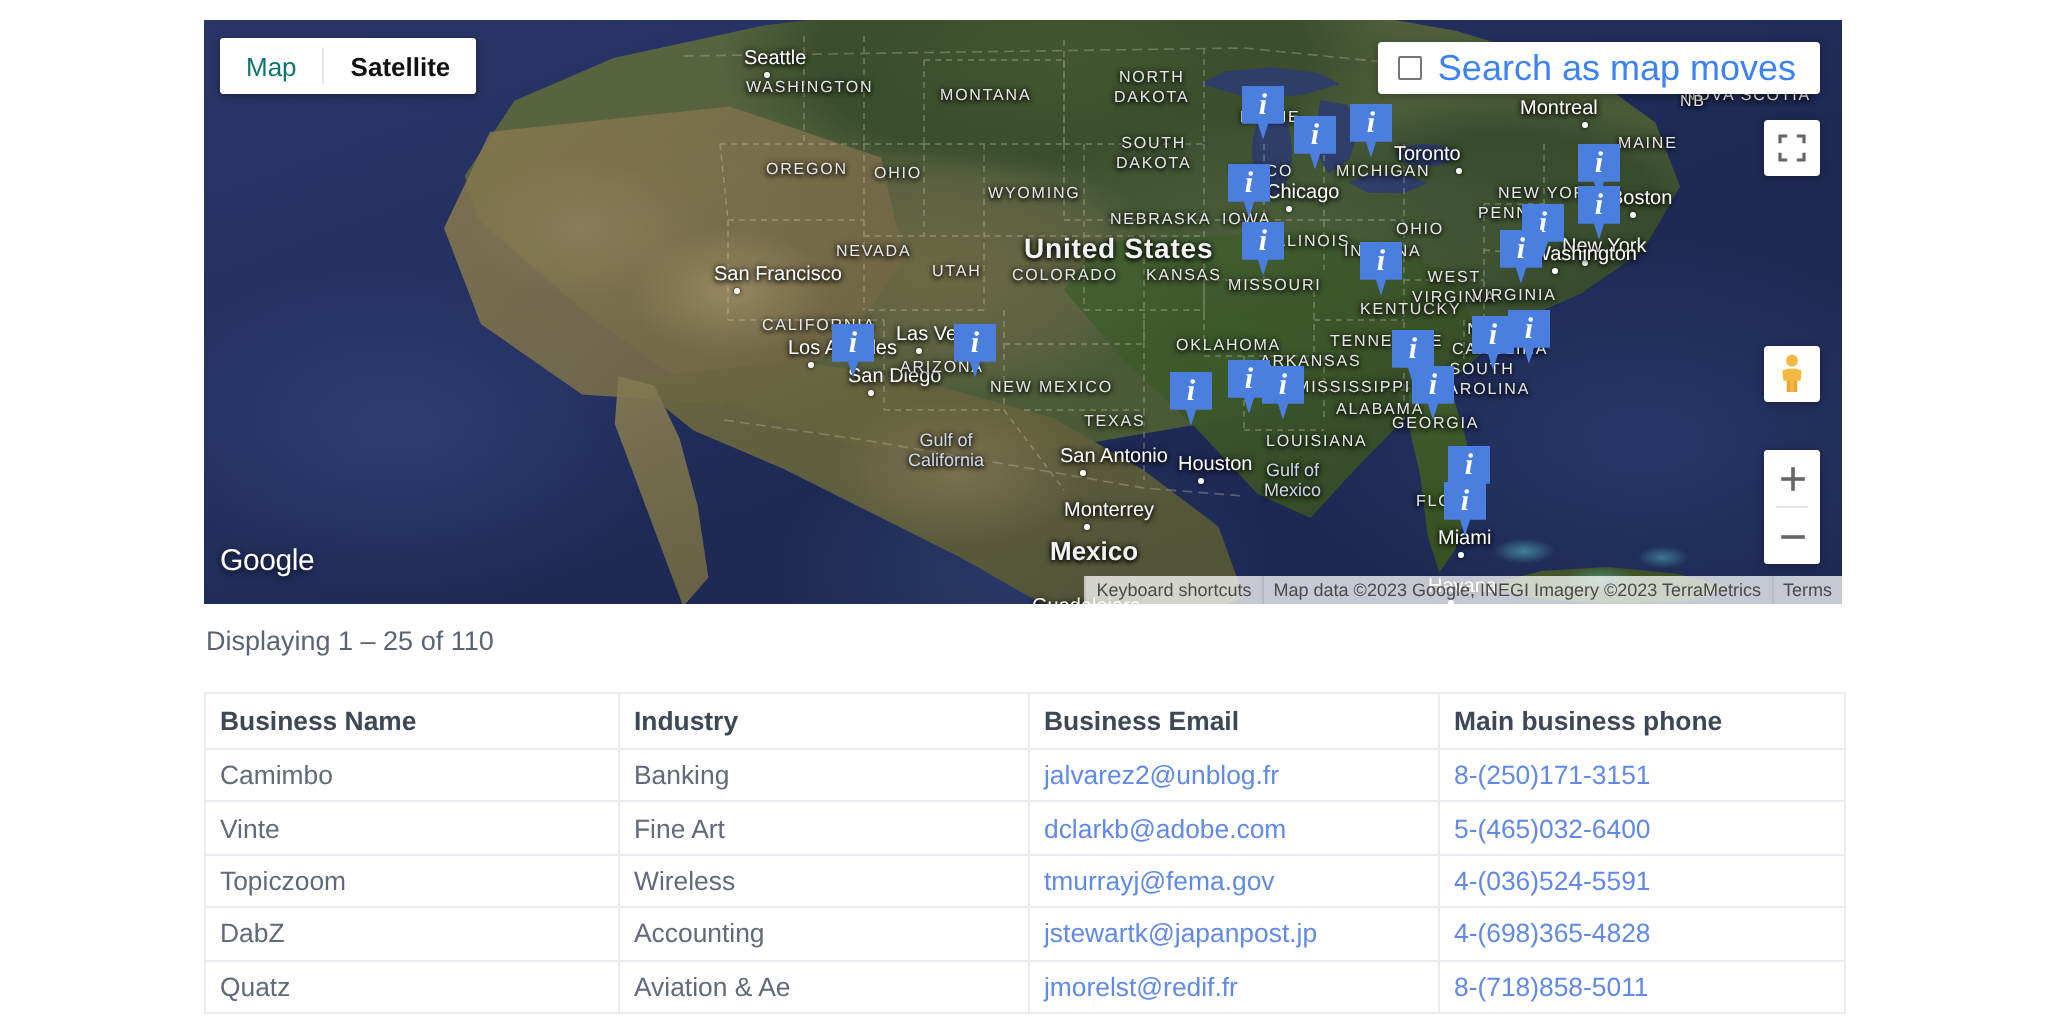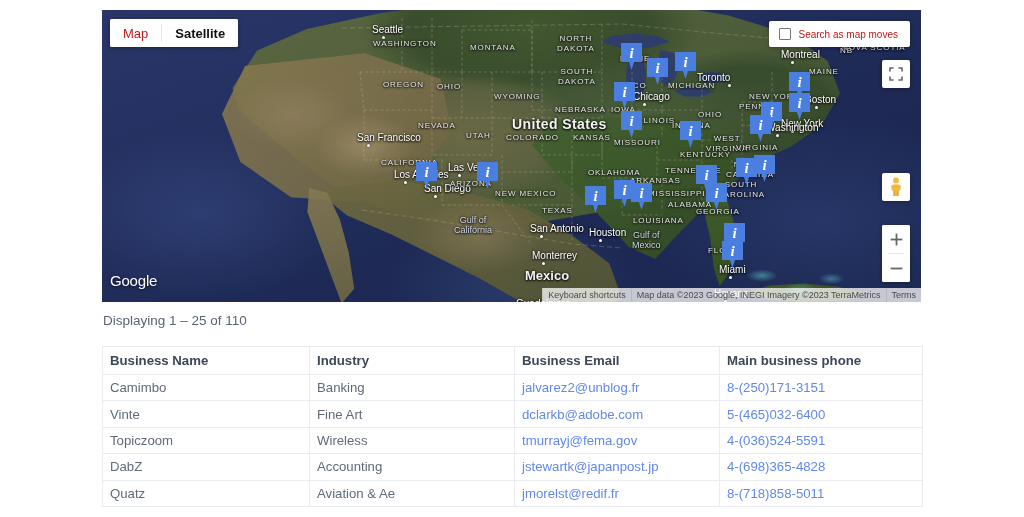--- a/index.html
+++ b/index.html
@@ -179,39 +179,39 @@
     background: #fff;
     border-radius: 2px;
     box-shadow: 0 1px 4px rgba(0,0,0,.35);
     overflow: hidden;
     height: 28px;
   }
   .maptype button {
     border: 0; background: #fff; cursor: pointer;
     font-family: "Liberation Sans", sans-serif;
     font-size: 13px; padding: 0 13px; height: 28px;
-    color: #b91c1c;
+    color: #0f766e;
   }
   .maptype button.active { color: #111; font-weight: 700; }
   .maptype .divider { width: 1px; background: #e6e6e6; margin: 5px 0; }
 
   
   .search-moves {
     position: absolute; right: 11px; top: 11px;
     background: #fff; border-radius: 2px;
     box-shadow: 0 1px 4px rgba(0,0,0,.3);
     height: 26px; display: flex; align-items: center;
     padding: 0 12px 0 10px; gap: 8px;
     cursor: pointer;
   }
   .search-moves .cb {
     width: 12px; height: 12px; border: 1px solid #767676;
     background: #fff; border-radius: 1px; flex: 0 0 auto;
   }
-  .search-moves .lbl { font-size: 10px; color: #b91c1c; white-space: nowrap; }
+  .search-moves .lbl { font-size: 18px; color: #3b82f6; white-space: nowrap; }
 
   
   .fs-btn {
     position: absolute; right: 11px; top: 50px;
     width: 28px; height: 28px; background: #fff;
     border-radius: 2px; box-shadow: 0 1px 4px rgba(0,0,0,.3);
     display: flex; align-items: center; justify-content: center;
     cursor: pointer;
   }
   
@@ -362,21 +362,21 @@
           <div class="mlabel city" style="left: 292px; top: 159px;">Los Angeles</div>
           <div class="citydot" style="left: 302px; top: 171px;"></div>
           <div class="mlabel city" style="left: 322px; top: 173px;">San Diego</div>
           <div class="citydot" style="left: 332px; top: 185px;"></div>
           <div class="mlabel city" style="left: 346px; top: 152px;">Las Vegas</div>
           <div class="citydot" style="left: 356px; top: 164px;"></div>
           <div class="mlabel city" style="left: 531px; top: 81px;">Chicago</div>
           <div class="citydot" style="left: 541px; top: 93px;"></div>
           <div class="mlabel city" style="left: 595px; top: 62px;">Toronto</div>
           <div class="citydot" style="left: 626px; top: 74px;"></div>
-          <div class="mlabel city" style="left: 679px; top: 39px;">Montreal</div>
+          <div class="mlabel city" style="left: 658px; top: 39px;">Montreal</div>
           <div class="citydot" style="left: 689px; top: 51px;"></div>
           <div class="mlabel city" style="left: 703px; top: 84px;">Boston</div>
           <div class="citydot" style="left: 713px; top: 96px;"></div>
           <div class="mlabel city" style="left: 679px; top: 108px;">New York</div>
           <div class="citydot" style="left: 689px; top: 120px;"></div>
           <div class="mlabel city" style="left: 664px; top: 112px;">Washington</div>
           <div class="citydot" style="left: 674px; top: 124px;"></div>
           <div class="mlabel city" style="left: 487px; top: 217px;">Houston</div>
           <div class="citydot" style="left: 497px; top: 229px;"></div>
           <div class="mlabel city" style="left: 428px; top: 213px;">San Antonio</div>

